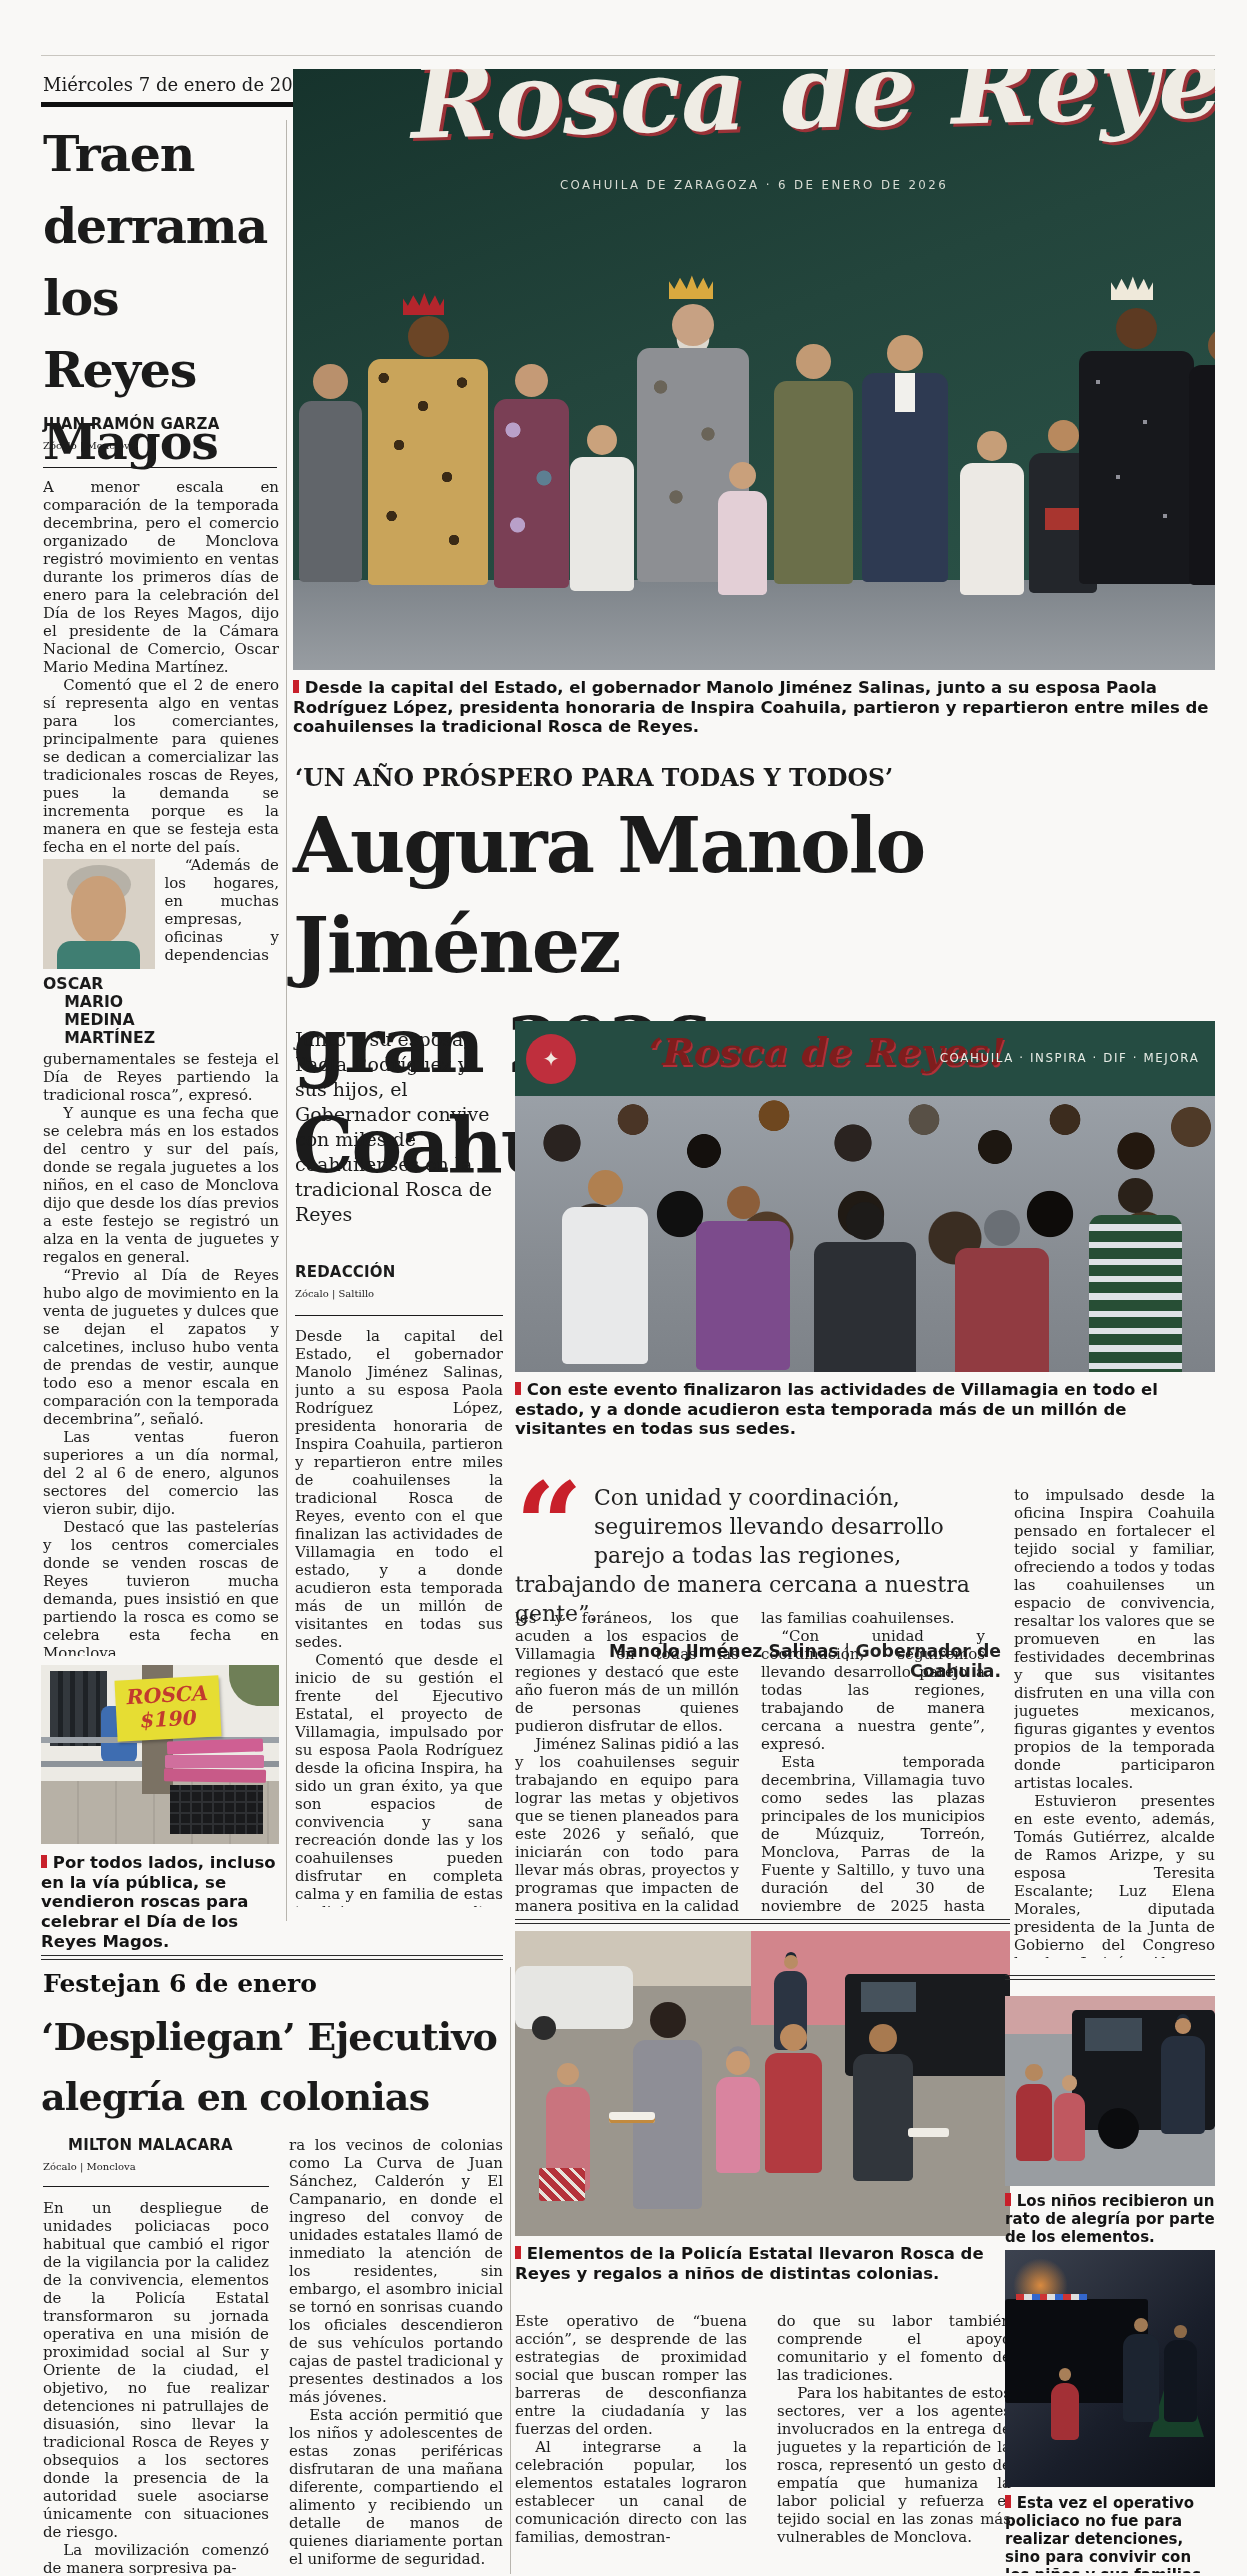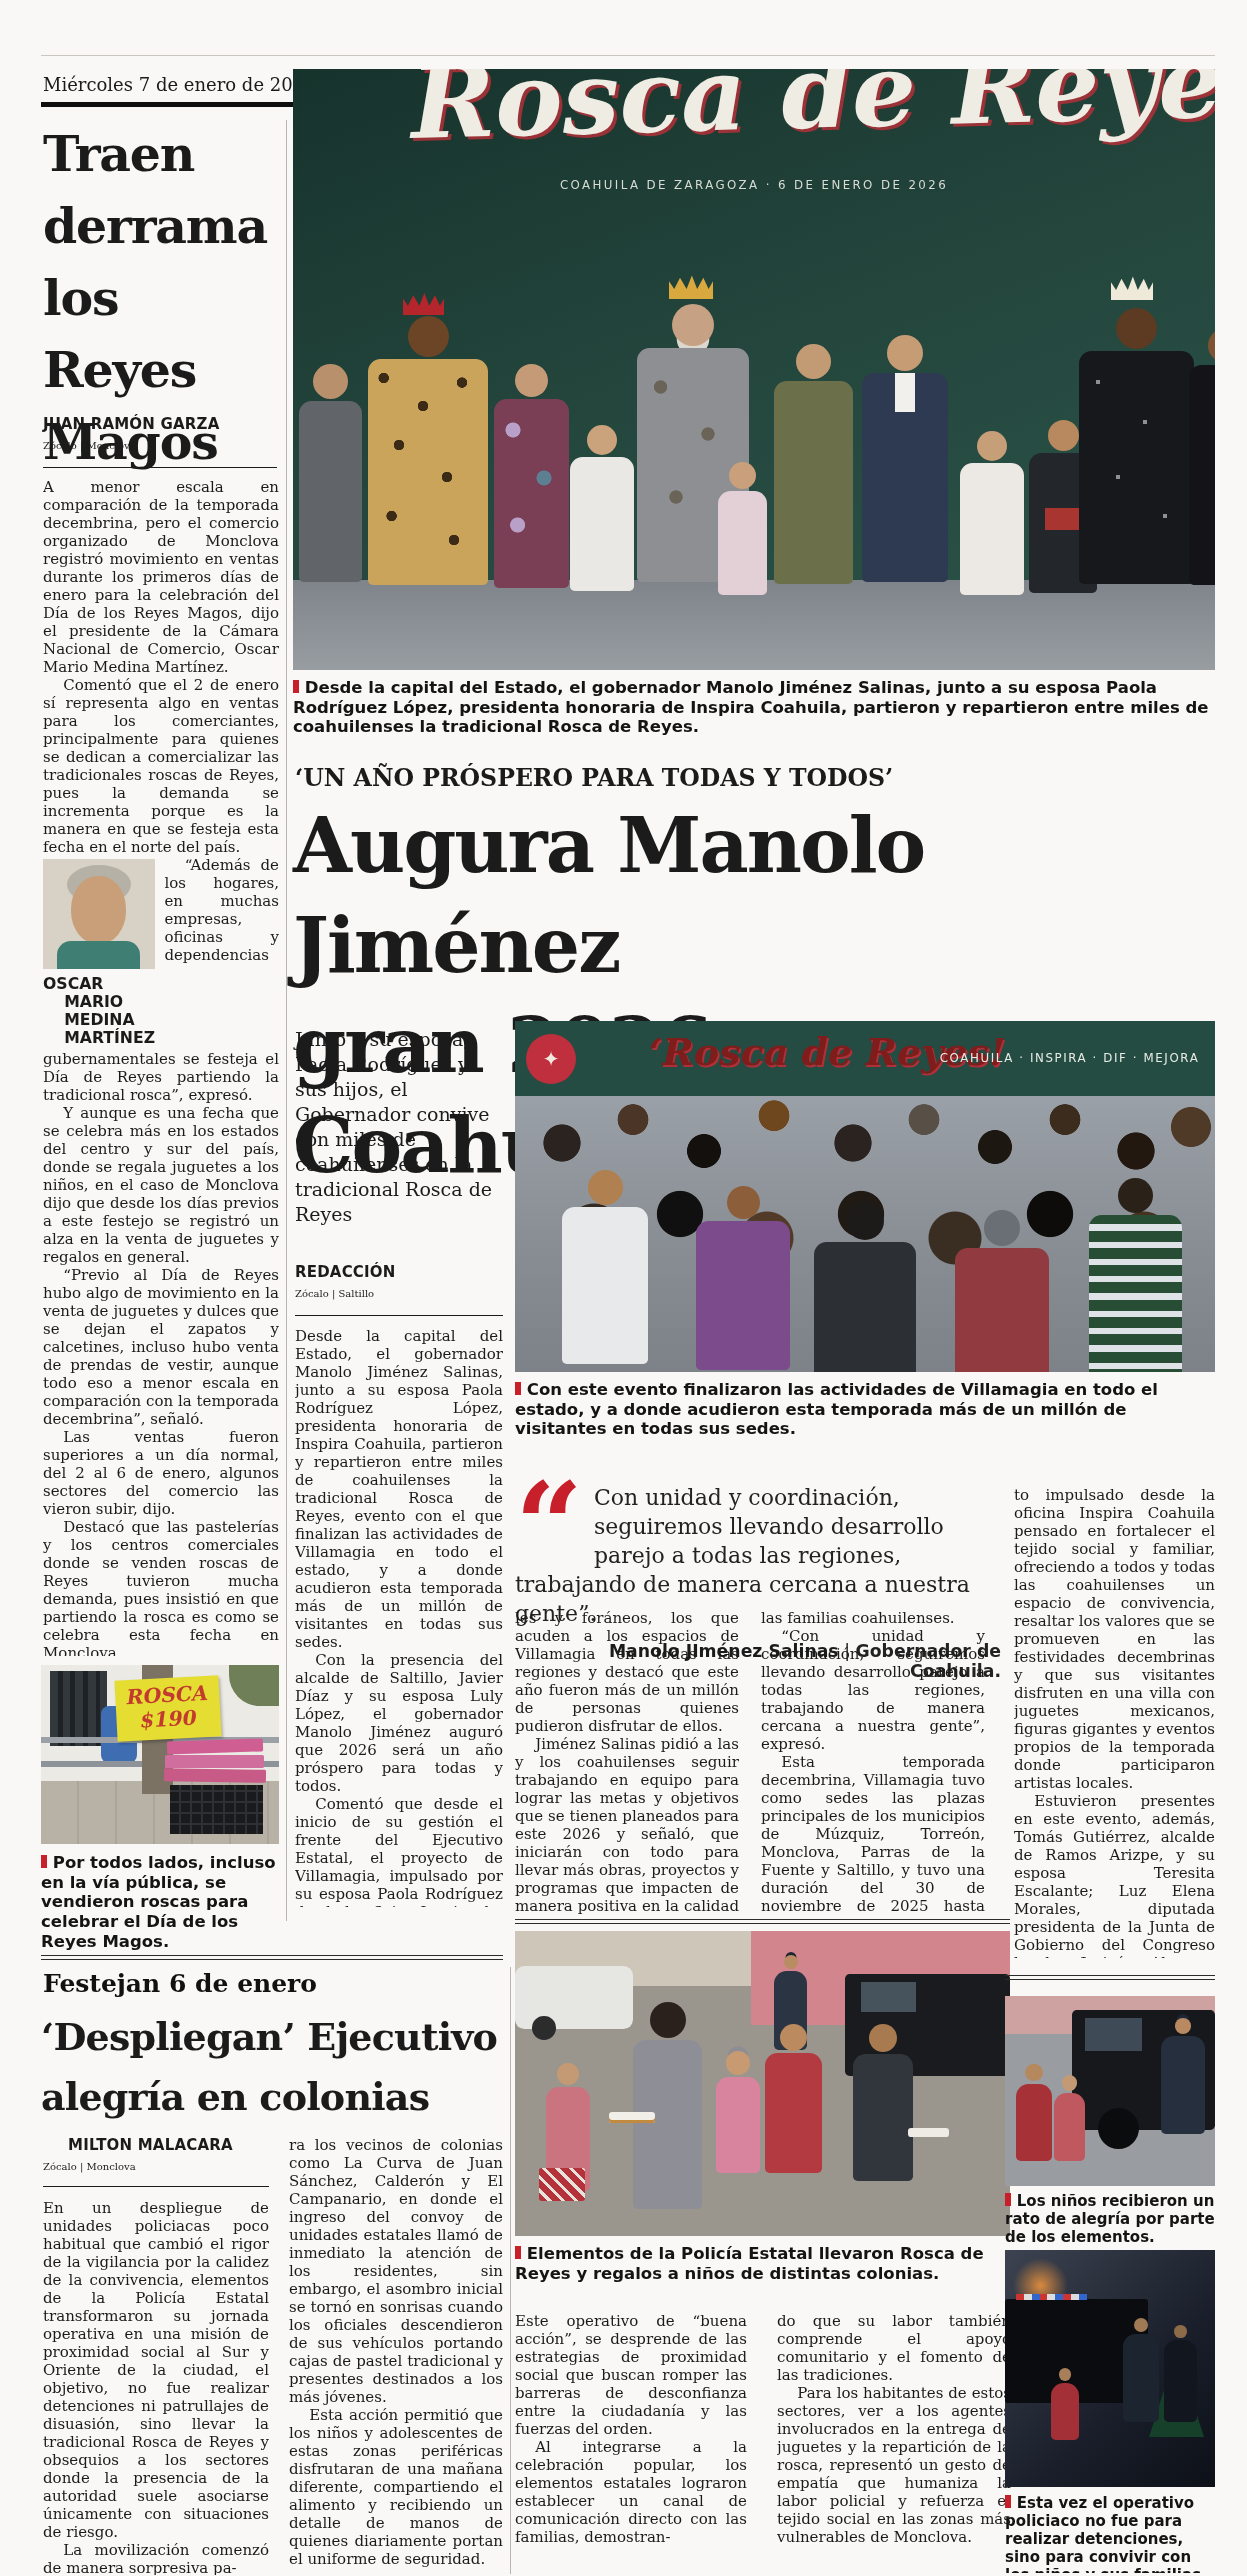--- a/index.html
+++ b/index.html
@@ -207,21 +207,20 @@
       <p>Augura Manolo Jiménez</p>
       <p>gran 2026 para Coahuila</p>
     </div>
 
   <div class="abs deck" style="left:295px;top:1027px;width:203px;">Junto a su esposa, Paola Rodríguez y sus hijos, el Gobernador convive con miles de coahuilenses en la tradicional Rosca de Reyes</div>
   <div class="abs byname" style="left:295px;top:1263px;">REDACCIÓN</div>
   <div class="abs byloc" style="left:295px;top:1285px;">Zócalo | Saltillo</div>
   <div class="abs byrule" style="left:295px;top:1315px;width:208px;"></div>
   <div class="abs body-col" style="left:295px;top:1327px;width:208px;height:580px;">
       <p>Desde la capital del Estado, el gobernador Manolo Jiménez Salinas, junto a su esposa Paola Rodríguez López, presidenta honoraria de Inspira Coahuila, partieron y repartieron entre miles de coahuilenses la tradicional Rosca de Reyes, evento con el que finalizan las actividades de Villamagia en todo el estado, y a donde acudieron esta temporada más de un millón de visitantes en todas sus sedes.</p>
-      <p>Con la presencia del alcalde de Saltillo, Javier Díaz y su esposa Luly López, el gobernador Manolo Jiménez auguró que 2026 será un año próspero para todas y todos.</p>
       <p>Comentó que desde el inicio de su gestión el frente del Ejecutivo Estatal, el proyecto de Villamagia, impulsado por su esposa Paola Rodríguez desde la oficina Inspira, ha sido un gran éxito, ya que son espacios de convivencia y sana recreación donde las y los coahuilenses pueden disfrutar en completa calma y en familia de estas tradiciones que resaltan nuestros valores.</p>
     </div>
 
   <div class="photo" style="left:515px;top:1021px;width:700px;height:351px;background:#a9adb2;">
     <span class="abs" style="left:0;top:0;width:100%;height:79px;background:#254c42;"></span>
     <span class="abs script" style="left:134px;top:7.9px;font-size:38px;color:#7f1d1d;text-shadow:1.6px 1.6px 0 #b03038;">‘Rosca de Reyes!</span>
     <span class="abs" style="right:15.7px;top:30px;color:#e7ece6;font-size:11.8px;letter-spacing:1.6px;font-family:'DejaVu Sans','Liberation Sans',sans-serif;">COAHUILA · INSPIRA · DIF · MEJORA</span>
     <span class="abs" style="left:11px;top:12.6px;width:50px;height:50px;border-radius:50%;background:#bf2f3d;color:#f2e8e0;text-align:center;line-height:50px;font-size:20.4px;">✦</span>
     <span class="abs" style="left:0;top:75px;width:100%;height:276px;background:
       radial-gradient(circle 19px at 47px 47px,#2a2320 96%,transparent),

